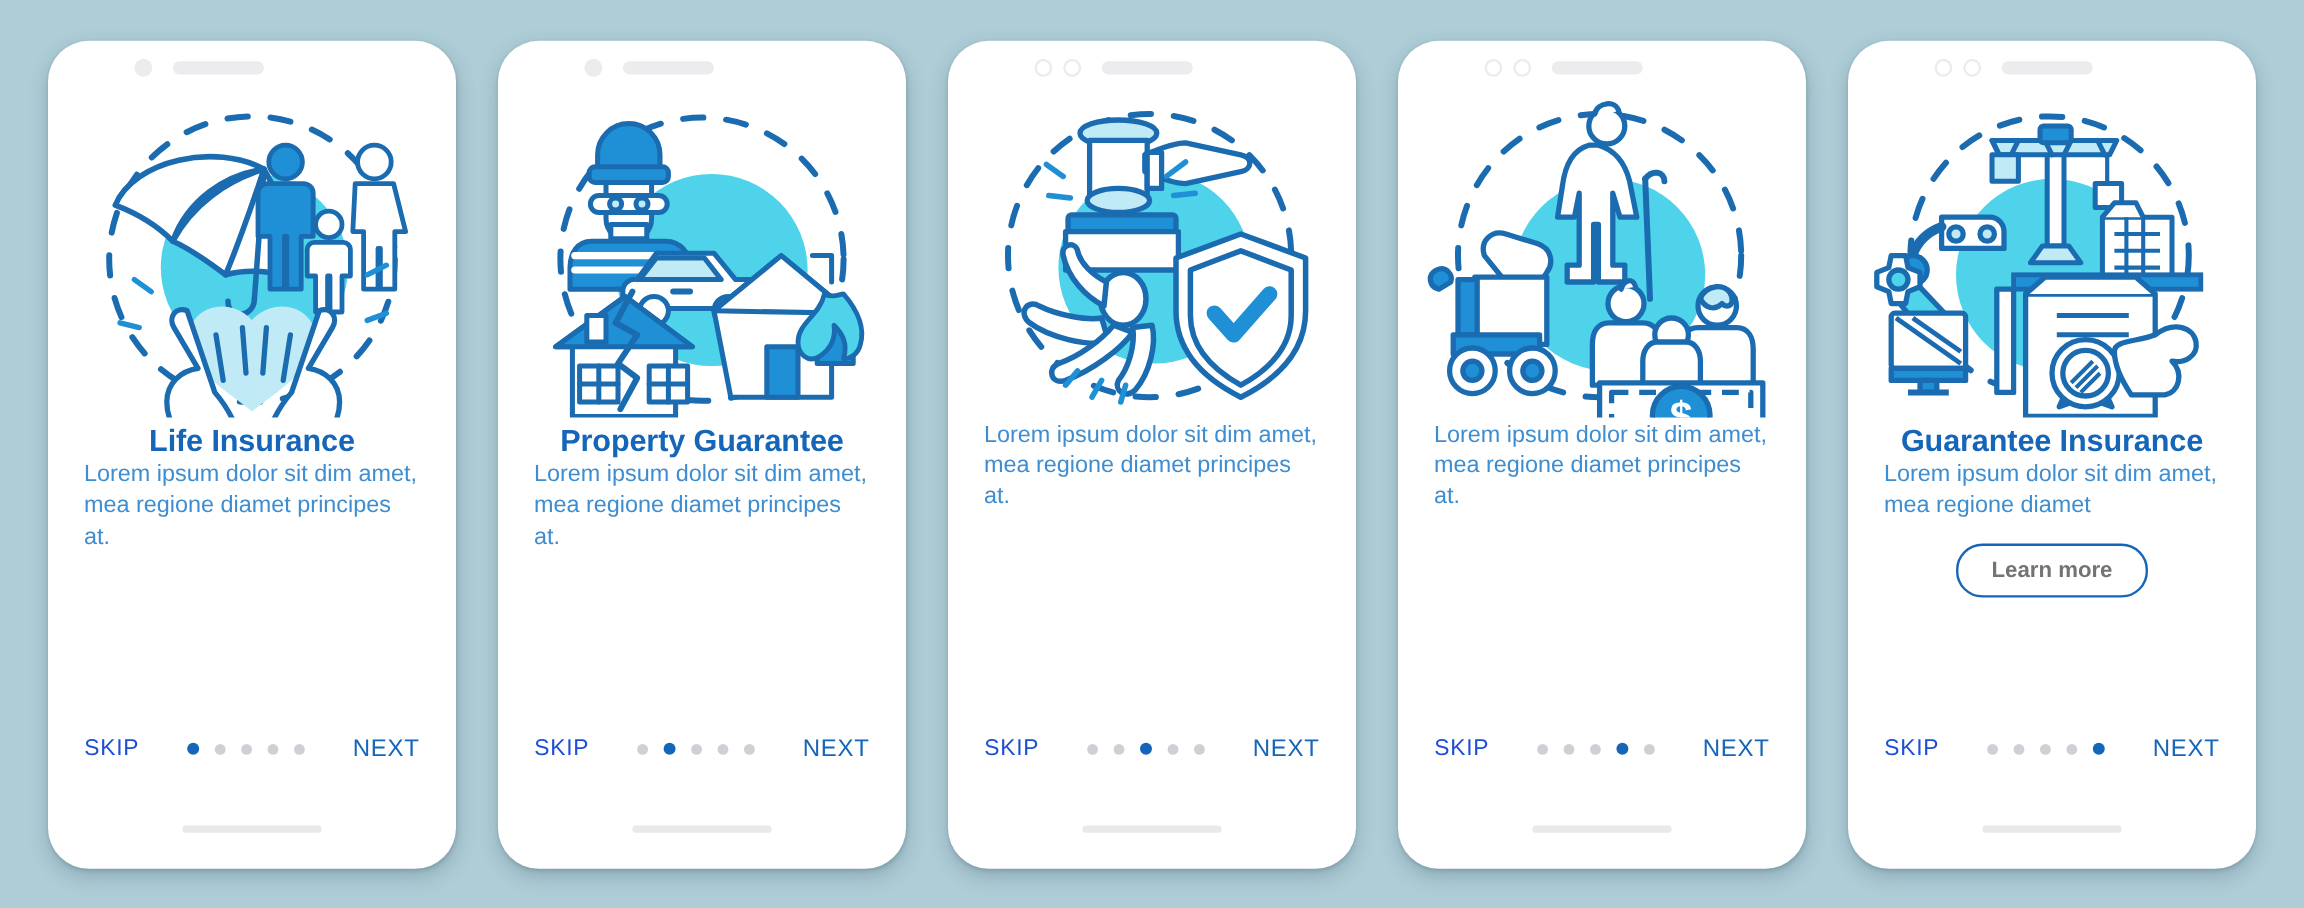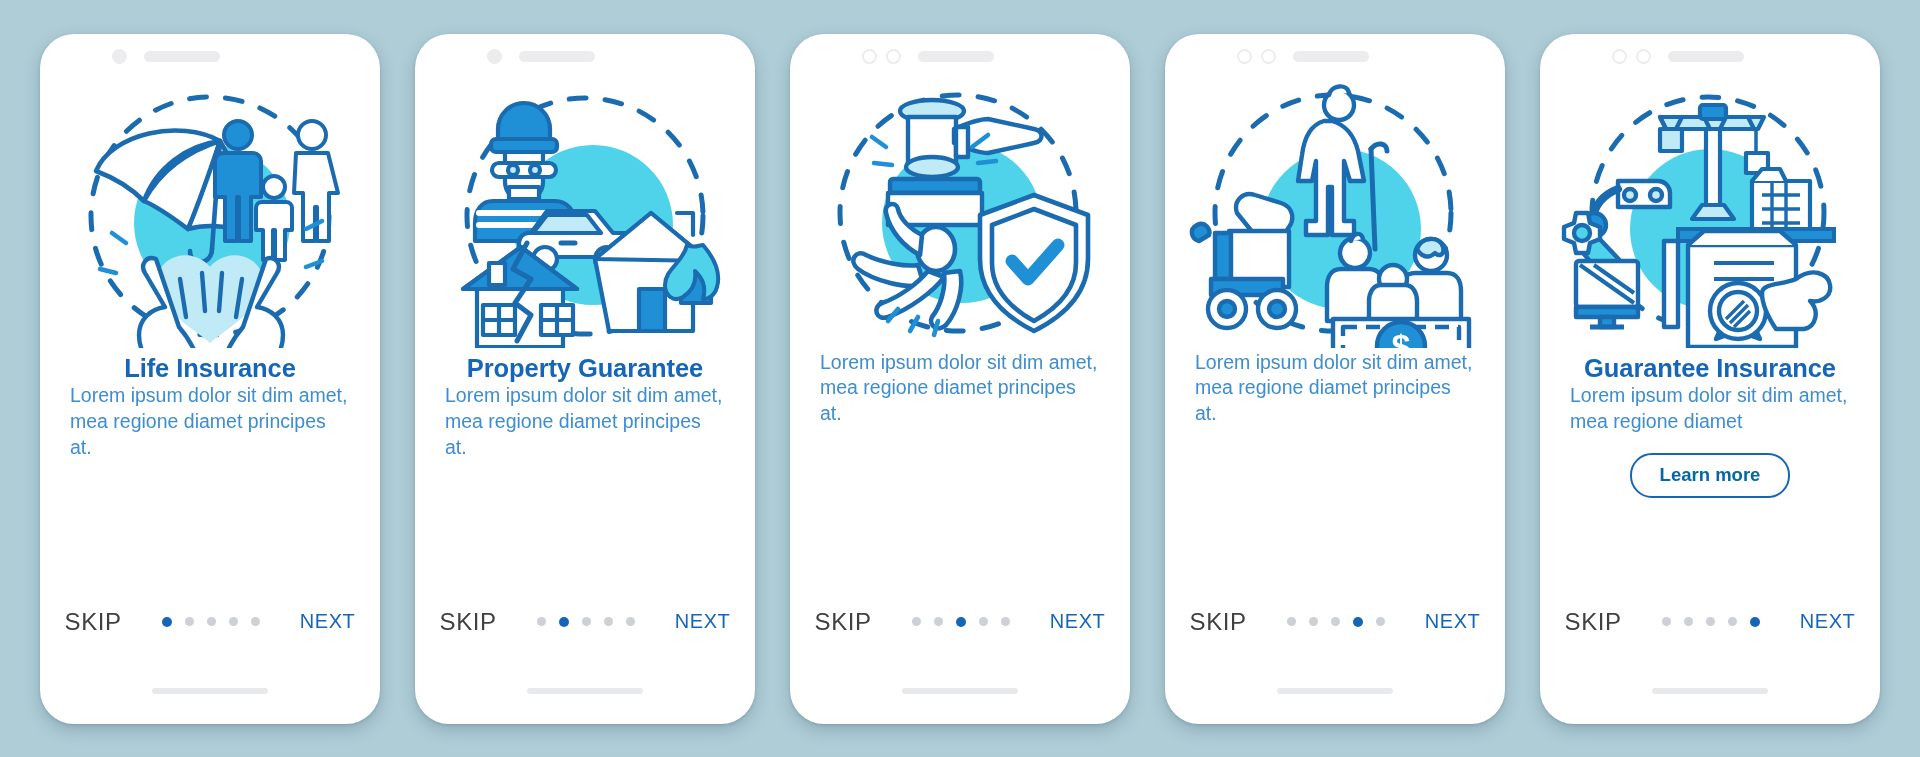--- a/index.html
+++ b/index.html
@@ -77,21 +77,21 @@
   .card-body {
     color: #3d8dd0;
     font-size: 19.5px;
     line-height: 1.33;
     text-align: left;
     padding: 0 30px;
     font-weight: normal;
   }
   .learn-more {
     margin-top: 18px;
-    color: #0369a1;
+    color: #737373;
     font-size: 18.5px;
     font-weight: bold;
     border: 2.4px solid #1565b8;
     border-radius: 22px;
     padding: 9px 28px 10px 28px;
     background: transparent;
     cursor: pointer;
     font-family: "Liberation Sans", sans-serif;
     white-space: nowrap;
   }
@@ -100,22 +100,22 @@
     position: absolute;
     left: 0; right: 0;
     bottom: 88px;
     display: flex;
     align-items: center;
     justify-content: center;
     gap: 40px;
     padding: 0 28px;
   }
   .skip-btn {
-    color: #404040;
-    font-size: 24px;
+    color: #1d4ed8;
+    font-size: 19px;
     letter-spacing: 0.6px;
     background: none;
     border: none;
     cursor: pointer;
     font-family: "Liberation Sans", sans-serif;
   }
   .next-btn {
     color: #1565b8;
     font-size: 20px;
     letter-spacing: 0.6px;

